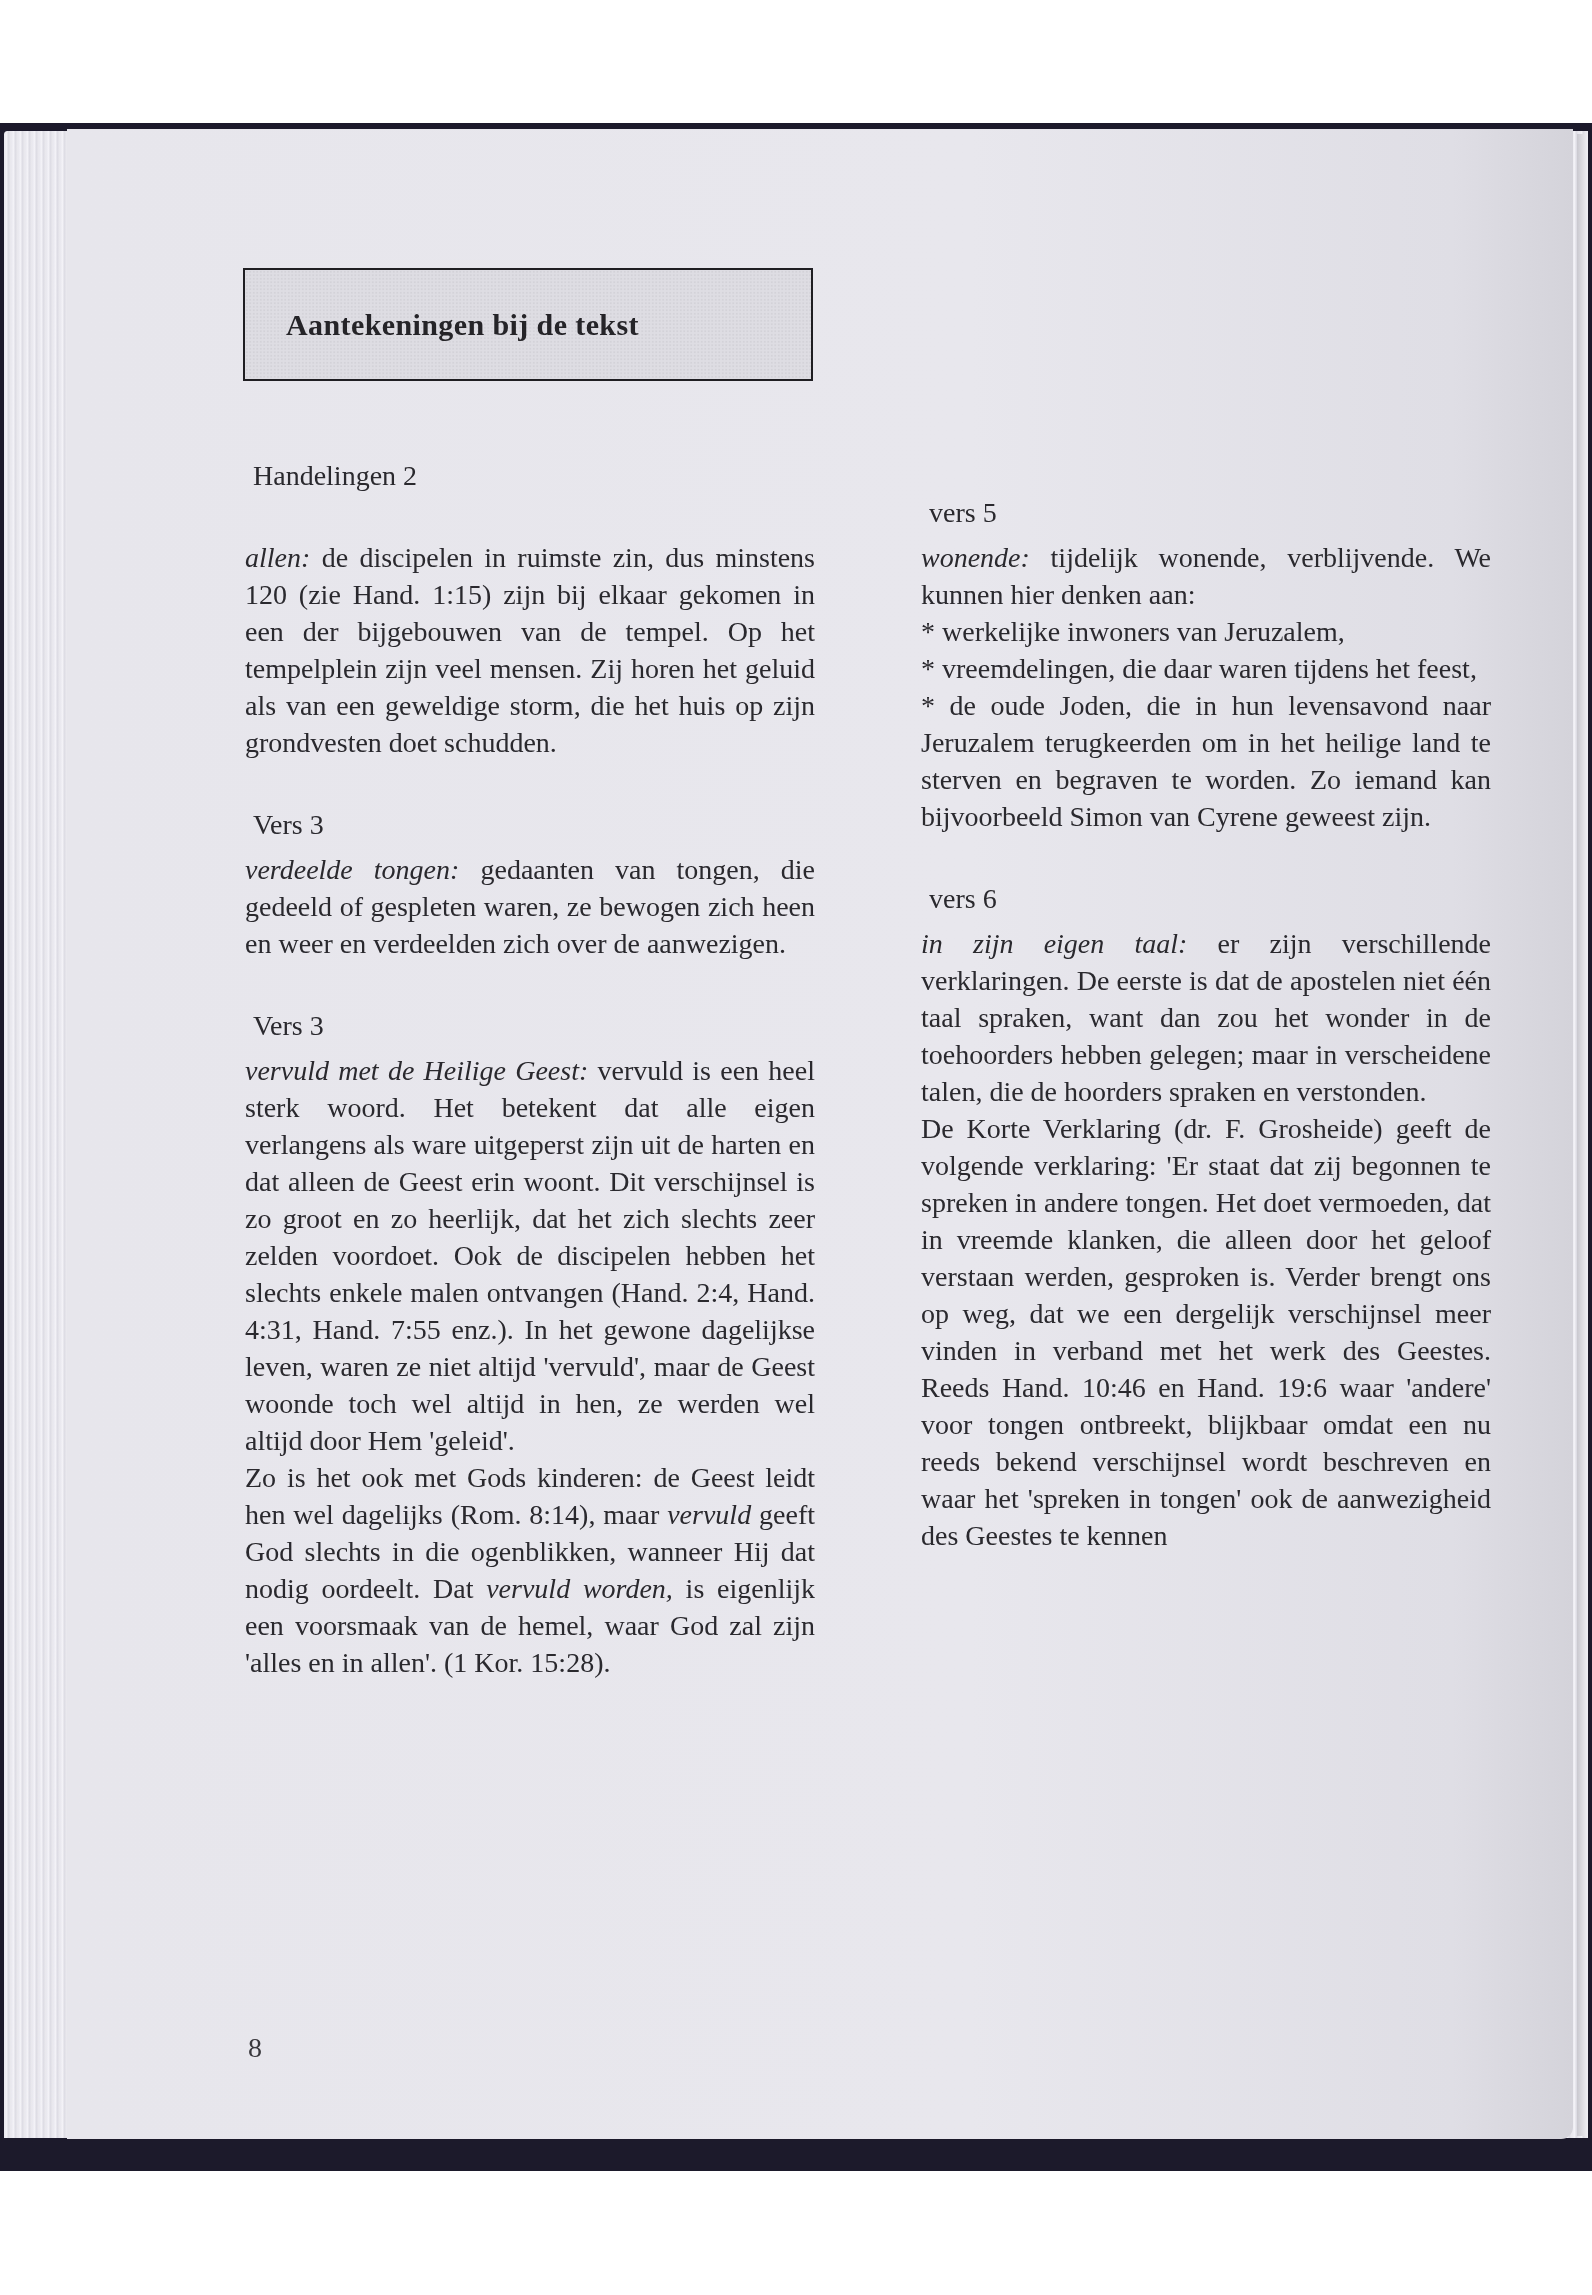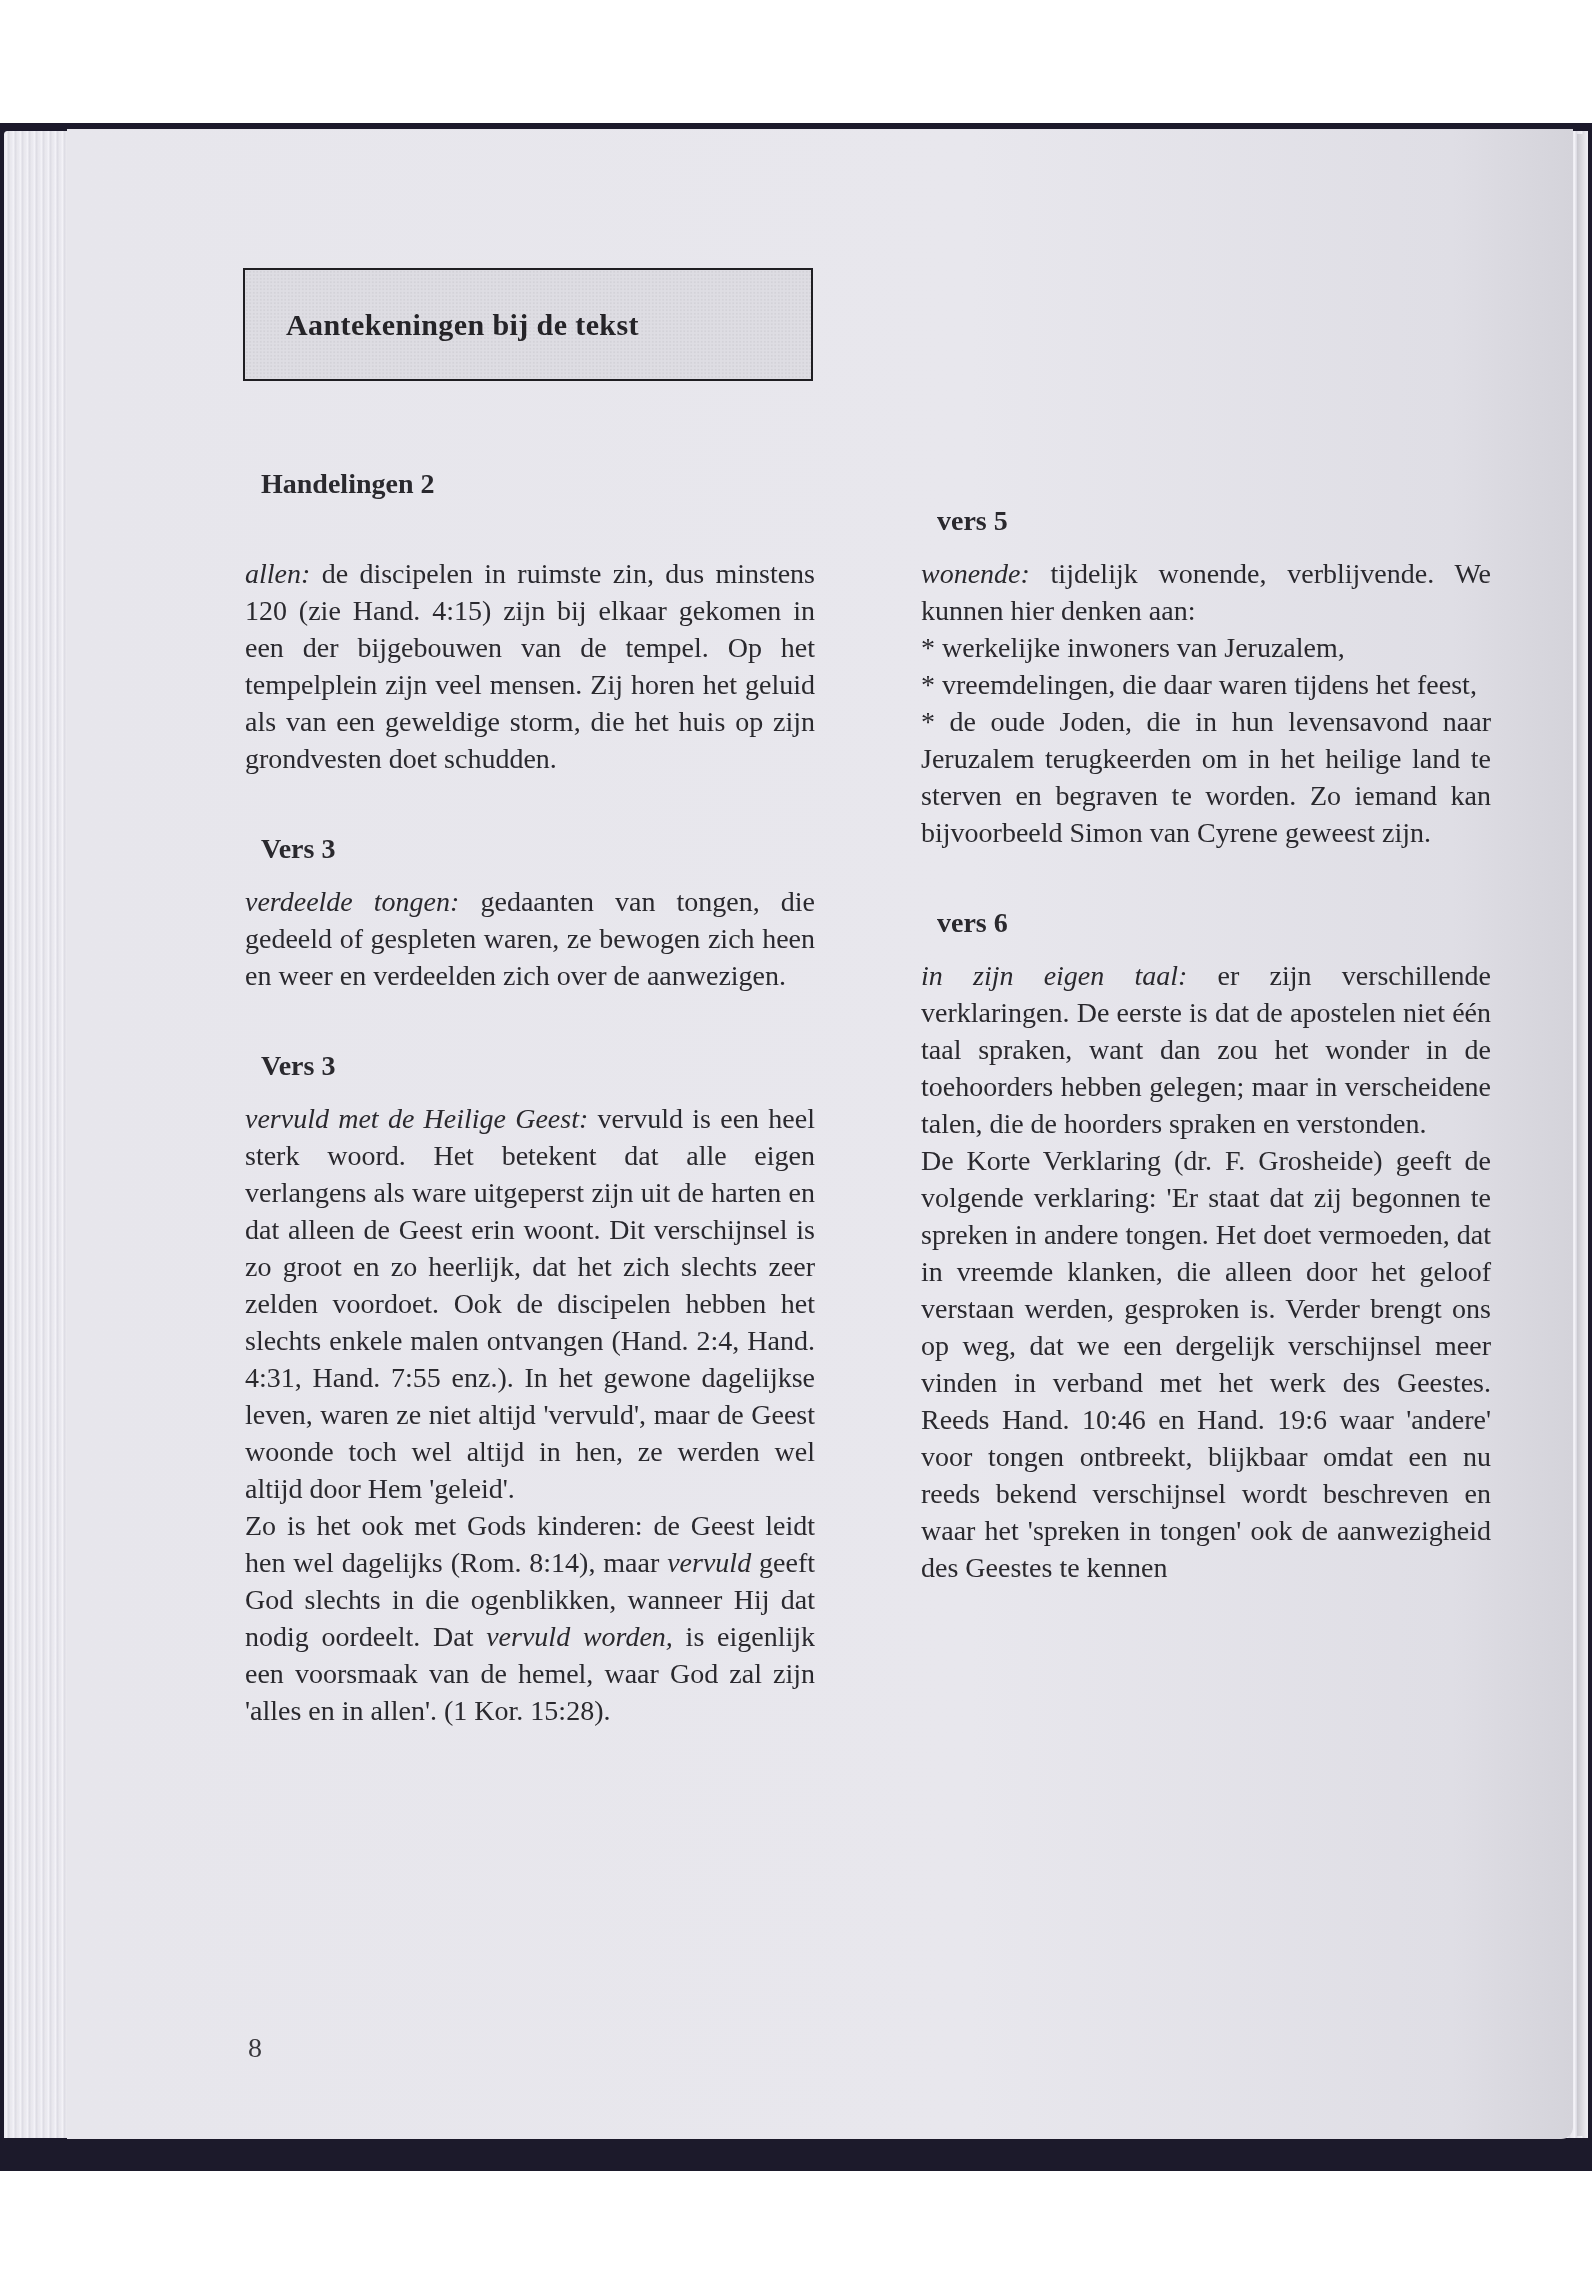--- a/index.html
+++ b/index.html
@@ -35,21 +35,21 @@
     .title-box span {
       margin-left: 41px; font-weight: bold; font-size: 30px; color: #252428; letter-spacing: 0.4px; text-align: center;
     }
     .col {
       position: absolute; top: 449px; color: #2a292e;
       font-size: 28px; line-height: 37px;
     }
     .col.left { left: 245px; width: 570px; }
     .col.right { left: 921px; width: 570px; }
     .para { margin: 0; text-align: justify; text-align-last: left; }
-    .head { font-weight: bold; margin: 16px; }
+    .head { font-weight: normal; margin: 8px; }
     .spacer { height: 37px; }
     .em { font-style: italic; }
     .page-number {
       position: absolute; left: 248px; top: 2032px; font-size: 28px; color: #3a393e;
     }
   </style>
 </head>
 <body>
 
 <div class="cover"></div>
@@ -58,21 +58,21 @@
 <div class="page-edge-right"></div>
 
 <div class="title-box">
   <span>Aantekeningen bij de tekst</span>
 </div>
 
 <div class="col left">
   <p class="head">Handelingen 2</p>
   <div class="spacer"></div>
 
-  <p class="para"><span class="em">allen:</span><span> de discipelen in ruimste zin, dus minstens 120 (zie Hand. 4:15) zijn bij elkaar gekomen in een der bijgebouwen van de tempel. Op het tempelplein zijn veel mensen. Zij horen het geluid als van een geweldige storm, die het huis op zijn grondvesten doet schudden.</span></p>
+  <p class="para"><span class="em">allen:</span><span> de discipelen in ruimste zin, dus minstens 120 (zie Hand. 1:15) zijn bij elkaar gekomen in een der bijgebouwen van de tempel. Op het tempelplein zijn veel mensen. Zij horen het geluid als van een geweldige storm, die het huis op zijn grondvesten doet schudden.</span></p>
   <div class="spacer"></div>
 
   <p class="head">Vers 3</p>
   <p class="para"><span class="em">verdeelde tongen:</span><span> gedaanten van tongen, die gedeeld of gespleten waren, ze bewogen zich heen en weer en verdeelden zich over de aanwezigen.</span></p>
   <div class="spacer"></div>
 
   <p class="head">Vers 3</p>
   <p class="para"><span class="em">vervuld met de Heilige Geest:</span><span> vervuld is een heel sterk woord. Het betekent dat alle eigen verlangens als ware uitgeperst zijn uit de harten en dat alleen de Geest erin woont. Dit verschijnsel is zo groot en zo heerlijk, dat het zich slechts zeer zelden voordoet. Ook de discipelen hebben het slechts enkele malen ontvangen (Hand. 2:4, Hand. 4:31, Hand. 7:55 enz.). In het gewone dagelijkse leven, waren ze niet altijd 'vervuld', maar de Geest woonde toch wel altijd in hen, ze werden wel altijd door Hem 'geleid'.</span></p>
   <p class="para"><span>Zo is het ook met Gods kinderen: de Geest leidt hen wel dagelijks (Rom. 8:14), maar </span><span class="em">vervuld</span><span> geeft God slechts in die ogenblikken, wanneer Hij dat nodig oordeelt. Dat </span><span class="em">vervuld worden,</span><span> is eigenlijk een voorsmaak van de hemel, waar God zal zijn 'alles en in allen'. (1 Kor. 15:28).</span></p>
 </div>

